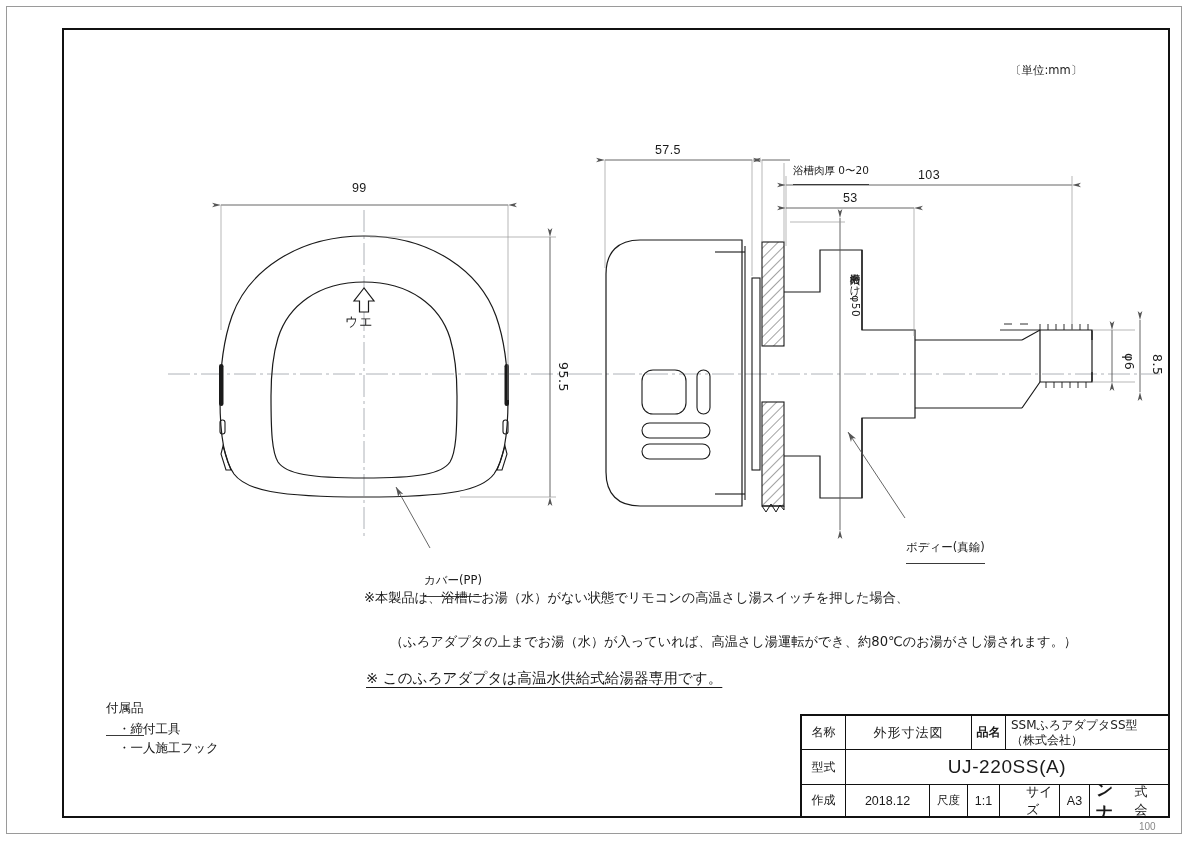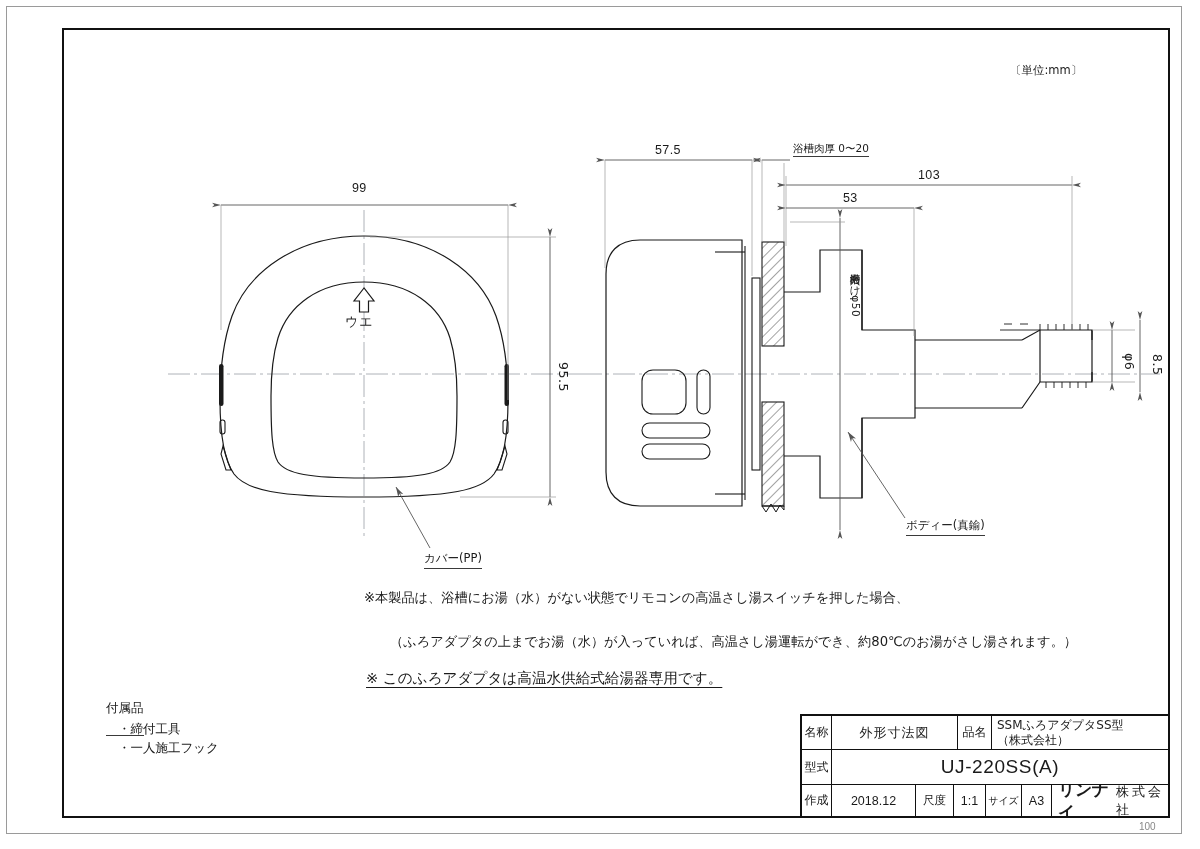--- a/index.html
+++ b/index.html
@@ -55,21 +55,21 @@
     font-family: "DejaVu Sans", "Liberation Sans", sans-serif;
   }
   .unit-note { font-size: 11.5px; }
   .note-block { font-size: 13.2px; line-height: 1.62; }
   .note-strong {
     font-size: 14.6px;
     text-decoration: underline;
     text-underline-offset: 4px;
   }
   .callout { font-size: 11.5px; }
-  .callout-ul { border-bottom: 1px solid #3a3a3a; padding-bottom: 1px; }
+  .callout-ul { border-bottom: 1px solid #3a3a3a; padding-bottom: 7px; margin-top: 22px; }
   .acc-title {
     font-size: 12.5px;
     border-bottom: 1px solid #3a3a3a;
     padding-bottom: 18px;
   }
   .acc-item { font-size: 12.5px; }
   .ue-label { font-size: 13px; letter-spacing: 1px; }
   .vert-dim {
     writing-mode: vertical-rl;
     text-orientation: mixed;
@@ -104,42 +104,42 @@
     display: flex;
     align-items: center;
     justify-content: center;
     box-sizing: border-box;
     font-family: "DejaVu Sans", "Liberation Sans", sans-serif;
     font-size: 12px;
     padding: 0 2px;
     overflow: hidden;
   }
   .tb-sep { border-right: 1px solid #111; }
-  .cell-label { width: 30px; font-size: 12px; }
+  .cell-label { width: 44px; font-size: 12px; }
   .cell-name-val { width: 126px; font-size: 13px; letter-spacing: 1px; }
-  .cell-hinmei { width: 34px; font-size: 12px; }
+  .cell-hinmei { width: 34px; font-size: 12px; font-weight: bold; }
   .cell-product {
     flex: 1;
     flex-direction: column;
     align-items: flex-start;
     justify-content: center;
     font-size: 12px;
     padding-left: 5px;
     line-height: 1.25;
   }
   .cell-model {
     flex: 1;
     font-size: 19px;
     letter-spacing: 0.6px;
     font-family: "Liberation Sans", sans-serif;
   }
   .cell-date { width: 84px; font-size: 12.5px; font-family: "Liberation Sans", sans-serif; }
   .cell-scale-lbl { width: 38px; font-size: 11.5px; }
   .cell-scale-val { width: 32px; font-size: 12.5px; font-family: "Liberation Sans", sans-serif; }
-  .cell-size-lbl { width: 36px; font-size: 10px; }
+  .cell-size-lbl { width: 36px; font-size: 13px; margin-left: 24px; }
   .cell-size-val { width: 30px; font-size: 12.5px; font-family: "Liberation Sans", sans-serif; }
   .cell-company { flex: 1; justify-content: flex-start; padding-left: 6px; }
   .brand {
     font-size: 17px;
     font-weight: bold;
     letter-spacing: -0.5px;
     font-family: "DejaVu Sans", "Liberation Sans", sans-serif;
   }
   .brand-suffix {
     font-size: 13px;

